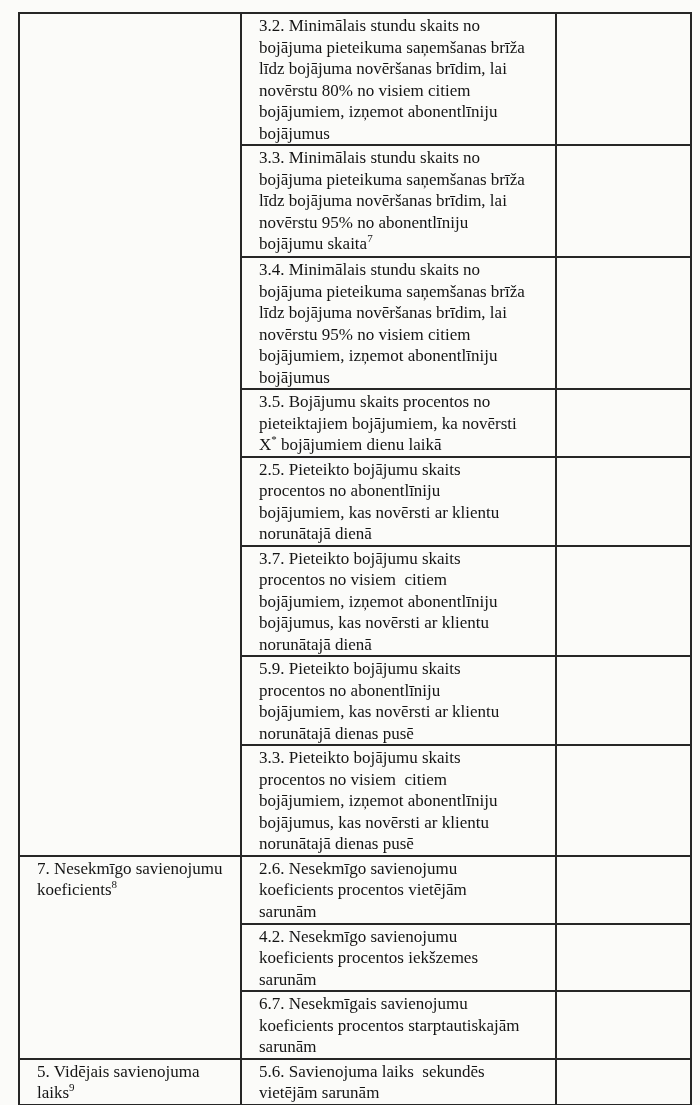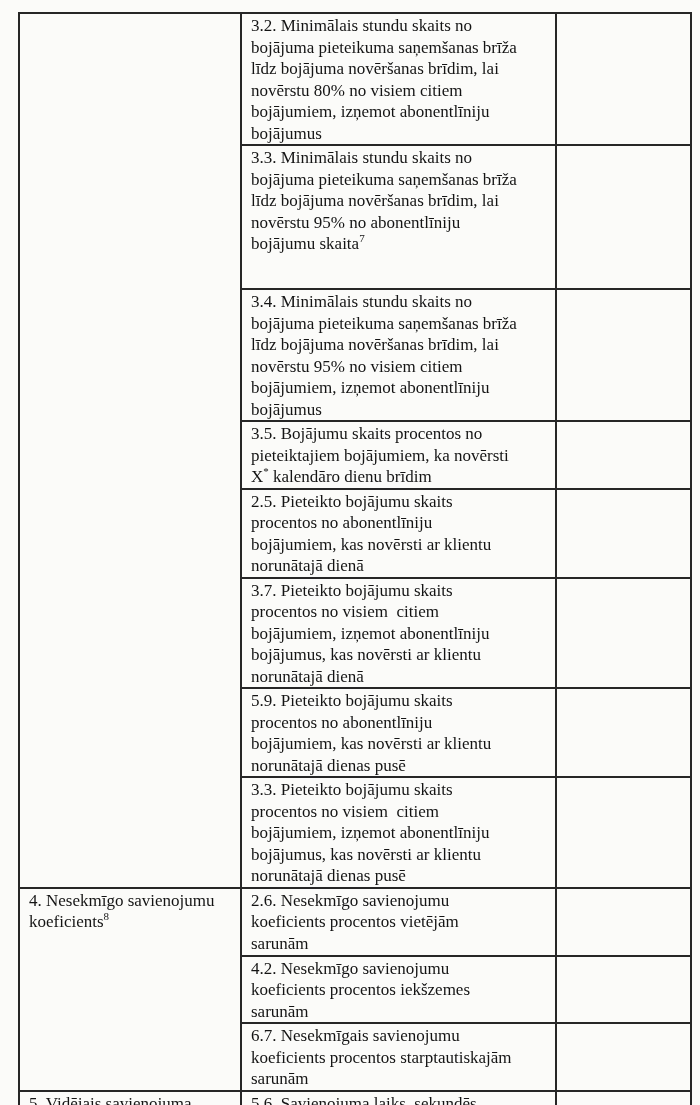--- a/index.html
+++ b/index.html
@@ -16,21 +16,21 @@
     position: absolute;
     left: 18px;
     top: 12px;
     width: 672px;
     border-collapse: collapse;
     table-layout: fixed;
   }
   table.doc td {
     border: 2px solid #262626;
     vertical-align: top;
-    padding: 1px 2px 0 9px;
+    padding: 1px 2px 0 17px;
     font-size: 17px;
     line-height: 21.5px;
     overflow: hidden;
     margin-top: 36px;
   }
   td.cat-empty { }
   td.cat-mid { vertical-align: middle; padding-left: 7px; }
   td.cat-top { vertical-align: top; padding-left: 7px; }
   .pre { white-space: pre-wrap; }
   sup {
@@ -53,41 +53,41 @@
       <tr style="height:132px">
         <td class="cat-empty" rowspan="8"><span class="pre"></span><sup></sup></td>
         <td><span class="pre">3.2. Minimālais stundu skaits no
 bojājuma pieteikuma saņemšanas brīža
 līdz bojājuma novēršanas brīdim, lai
 novērstu 80% no visiem citiem
 bojājumiem, izņemot abonentlīniju
 bojājumus</span><sup></sup><span class="pre"></span></td>
         <td></td>
       </tr>
-      <tr style="height:144px">
+      <tr style="height:112px">
         <td><span class="pre">3.3. Minimālais stundu skaits no
 bojājuma pieteikuma saņemšanas brīža
 līdz bojājuma novēršanas brīdim, lai
 novērstu 95% no abonentlīniju
 bojājumu skaita</span><sup>7</sup><span class="pre"></span></td>
         <td></td>
       </tr>
       <tr style="height:130px">
         <td><span class="pre">3.4. Minimālais stundu skaits no
 bojājuma pieteikuma saņemšanas brīža
 līdz bojājuma novēršanas brīdim, lai
 novērstu 95% no visiem citiem
 bojājumiem, izņemot abonentlīniju
 bojājumus</span><sup></sup><span class="pre"></span></td>
         <td></td>
       </tr>
       <tr style="height:67px">
         <td><span class="pre">3.5. Bojājumu skaits procentos no
 pieteiktajiem bojājumiem, ka novērsti
-X</span><sup>*</sup><span class="pre"> kalendāro dienu brīdim</span></td>
+X</span><sup>*</sup><span class="pre"> bojājumiem dienu laikā</span></td>
         <td></td>
       </tr>
       <tr style="height:87px">
         <td><span class="pre">2.5. Pieteikto bojājumu skaits
 procentos no abonentlīniju
 bojājumiem, kas novērsti ar klientu
 norunātajā dienā</span><sup></sup><span class="pre"></span></td>
         <td></td>
       </tr>
       <tr style="height:85px">
@@ -107,21 +107,21 @@
       </tr>
       <tr style="height:107px">
         <td><span class="pre">3.3. Pieteikto bojājumu skaits
 procentos no visiem  citiem
 bojājumiem, izņemot abonentlīniju
 bojājumus, kas novērsti ar klientu
 norunātajā dienas pusē</span><sup></sup><span class="pre"></span></td>
         <td></td>
       </tr>
       <tr style="height:68px">
-        <td class="cat-mid" rowspan="3"><span class="pre">4. Nesekmīgo savienojumu
+        <td class="cat-mid" rowspan="3"><span class="pre">7. Nesekmīgo savienojumu
 koeficients</span><sup>8</sup></td>
         <td><span class="pre">2.6. Nesekmīgo savienojumu
 koeficients procentos vietējām
 sarunām</span><sup></sup><span class="pre"></span></td>
         <td></td>
       </tr>
       <tr style="height:66px">
         <td><span class="pre">4.2. Nesekmīgo savienojumu
 koeficients procentos iekšzemes
 sarunām</span><sup></sup><span class="pre"></span></td>

